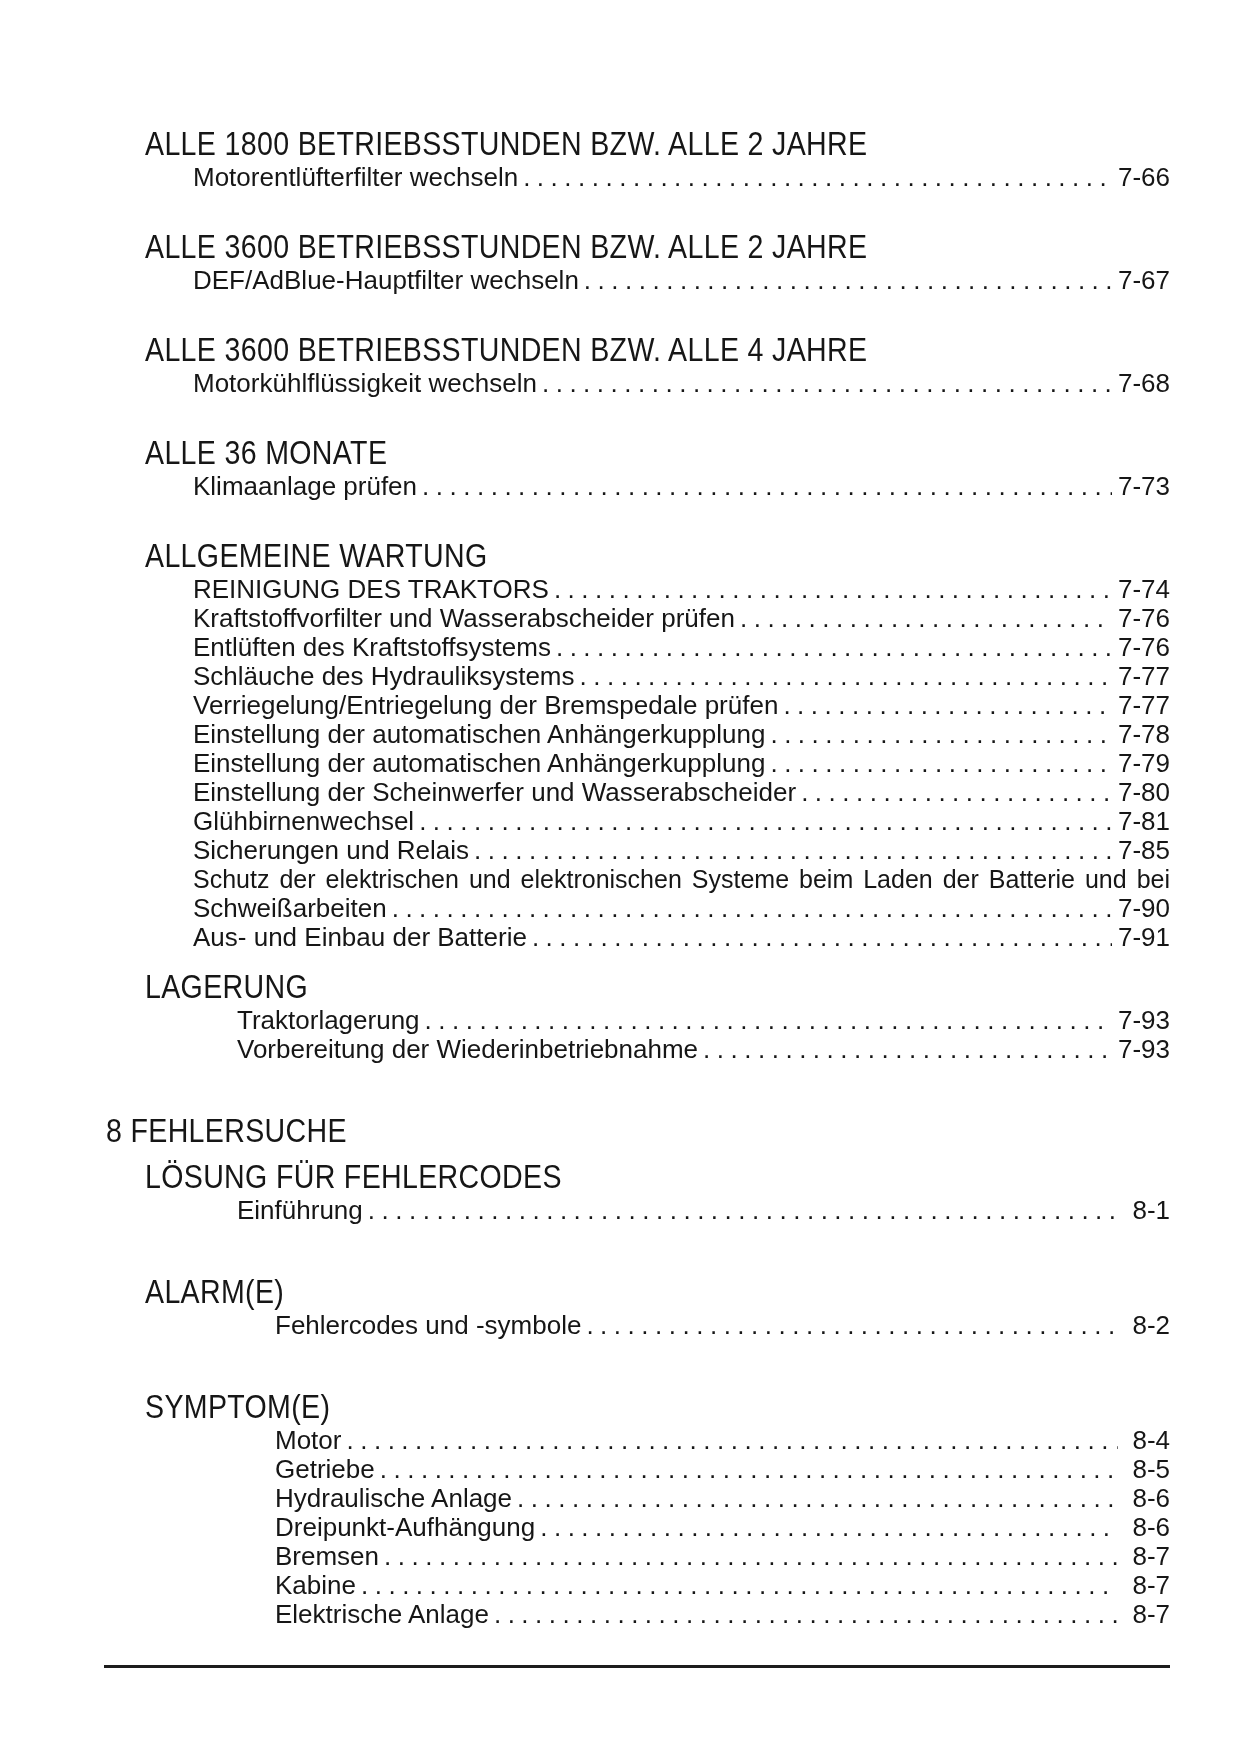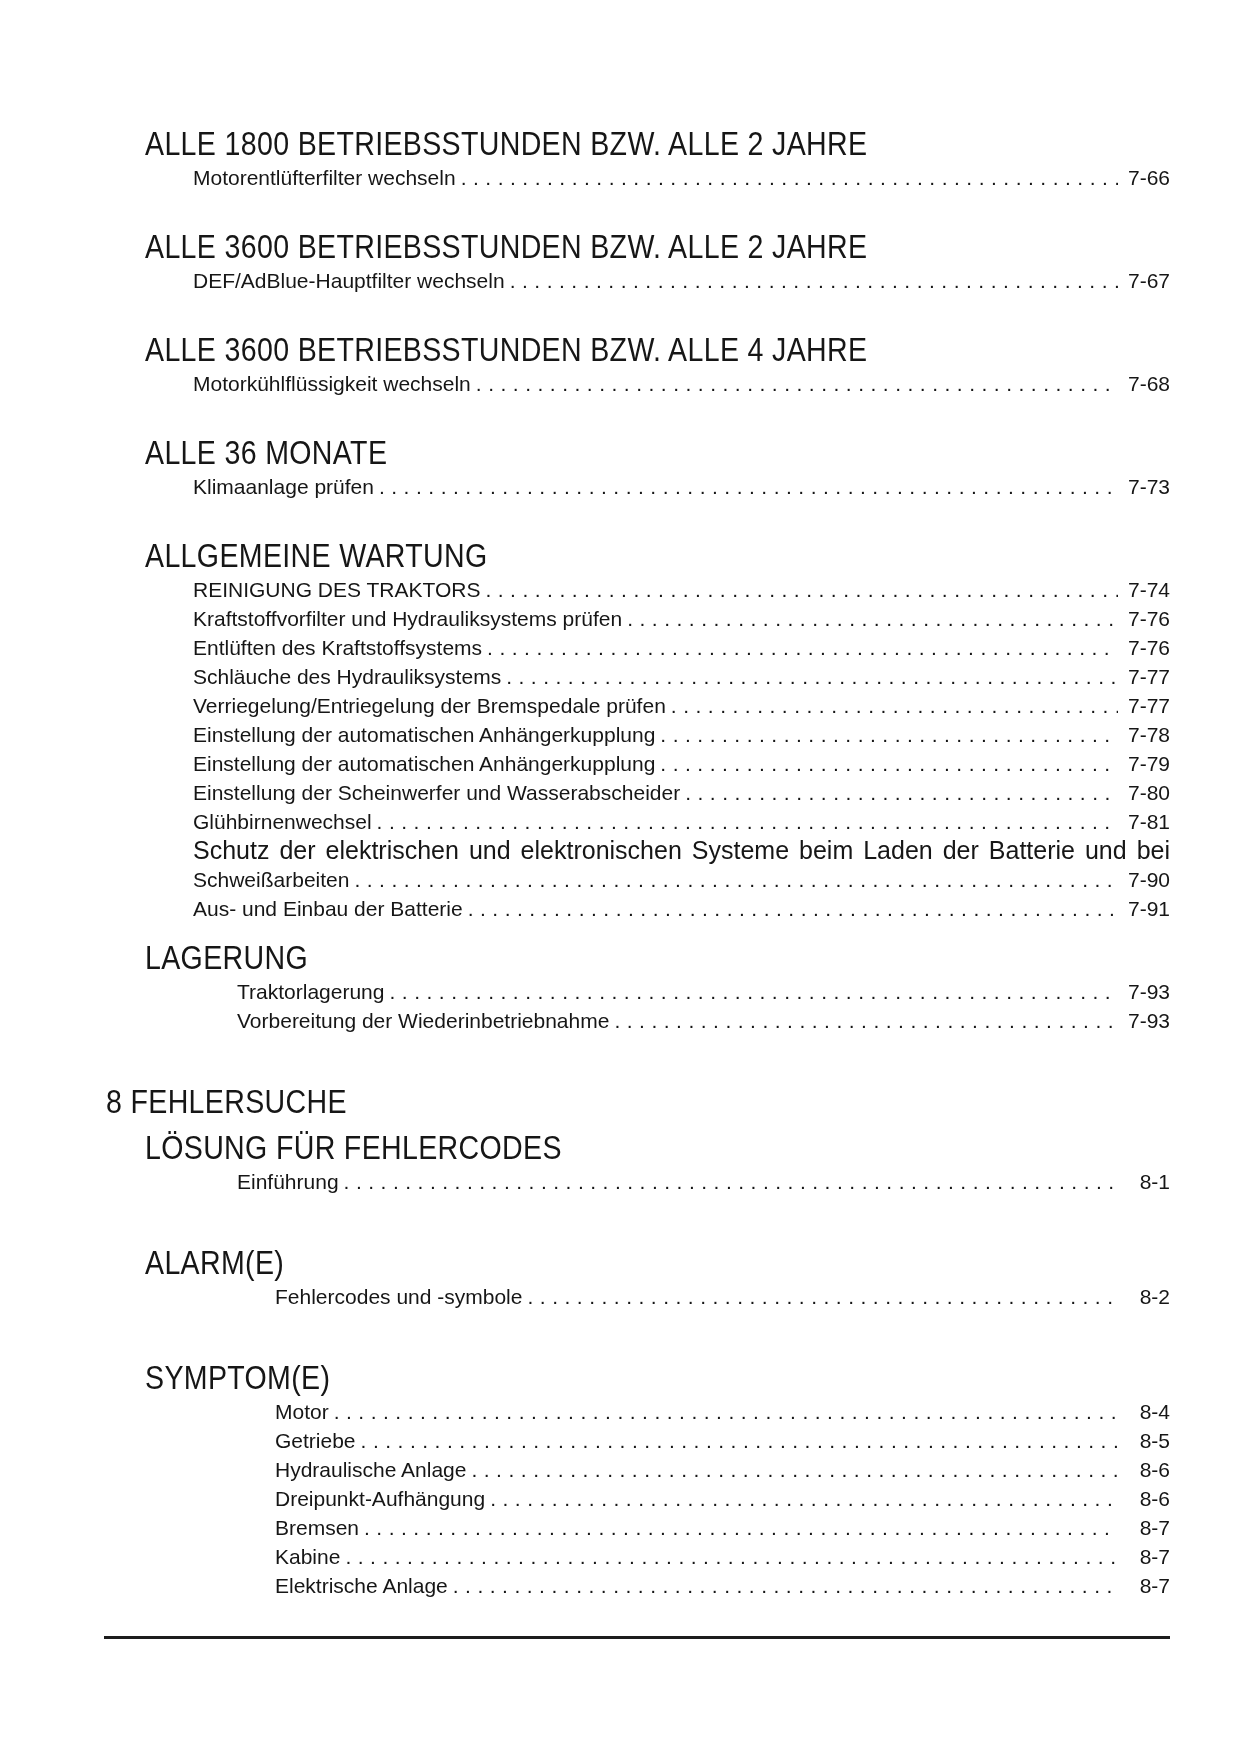--- a/index.html
+++ b/index.html
@@ -42,21 +42,21 @@
     letter-spacing: 0.4px;
     margin: 0 0 0 145px;
     transform: scaleX(0.84);
     transform-origin: left center;
     white-space: nowrap;
   }
   
   .row {
     display: flex;
     align-items: flex-start;
-    font-size: 21px;
+    font-size: 26px;
     line-height: 29px;
     margin-right: 71px;
   }
   .lvl1 { margin-left: 193px; }
   .lvl2 { margin-left: 237px; }
   .lvl3 { margin-left: 275px; }
   .lbl { white-space: nowrap; }
   .dots {
     flex: 1;
     overflow: hidden;
@@ -129,21 +129,21 @@
   </section>
     <section class="block">
     <h2 class="sec-title">ALLGEMEINE WARTUNG</h2>
     <div class="entries">
         <div class="row lvl1">
     <span class="lbl">REINIGUNG DES TRAKTORS</span>
     <span class="dots"></span>
     <span class="pg">7-74</span>
   </div>
         <div class="row lvl1">
-    <span class="lbl">Kraftstoffvorfilter und Hydrauliksystems prüfen</span>
+    <span class="lbl">Kraftstoffvorfilter und Wasserabscheider prüfen</span>
     <span class="dots"></span>
     <span class="pg">7-76</span>
   </div>
         <div class="row lvl1">
     <span class="lbl">Entlüften des Kraftstoffsystems</span>
     <span class="dots"></span>
     <span class="pg">7-76</span>
   </div>
         <div class="row lvl1">
     <span class="lbl">Schläuche des Hydrauliksystems</span>
@@ -167,20 +167,25 @@
   </div>
         <div class="row lvl1">
     <span class="lbl">Einstellung der Scheinwerfer und Wasserabscheider</span>
     <span class="dots"></span>
     <span class="pg">7-80</span>
   </div>
         <div class="row lvl1">
     <span class="lbl">Glühbirnenwechsel</span>
     <span class="dots"></span>
     <span class="pg">7-81</span>
+  </div>
+        <div class="row lvl1">
+    <span class="lbl">Sicherungen und Relais</span>
+    <span class="dots"></span>
+    <span class="pg">7-85</span>
   </div>
         <div class="rowwrap">
     <div class="justline">Schutz der elektrischen und elektronischen Systeme beim Laden der Batterie und bei</div>
     <div class="row lvl1">
       <span class="lbl">Schweißarbeiten</span>
       <span class="dots"></span>
       <span class="pg">7-90</span>
     </div>
   </div>
         <div class="row lvl1">

